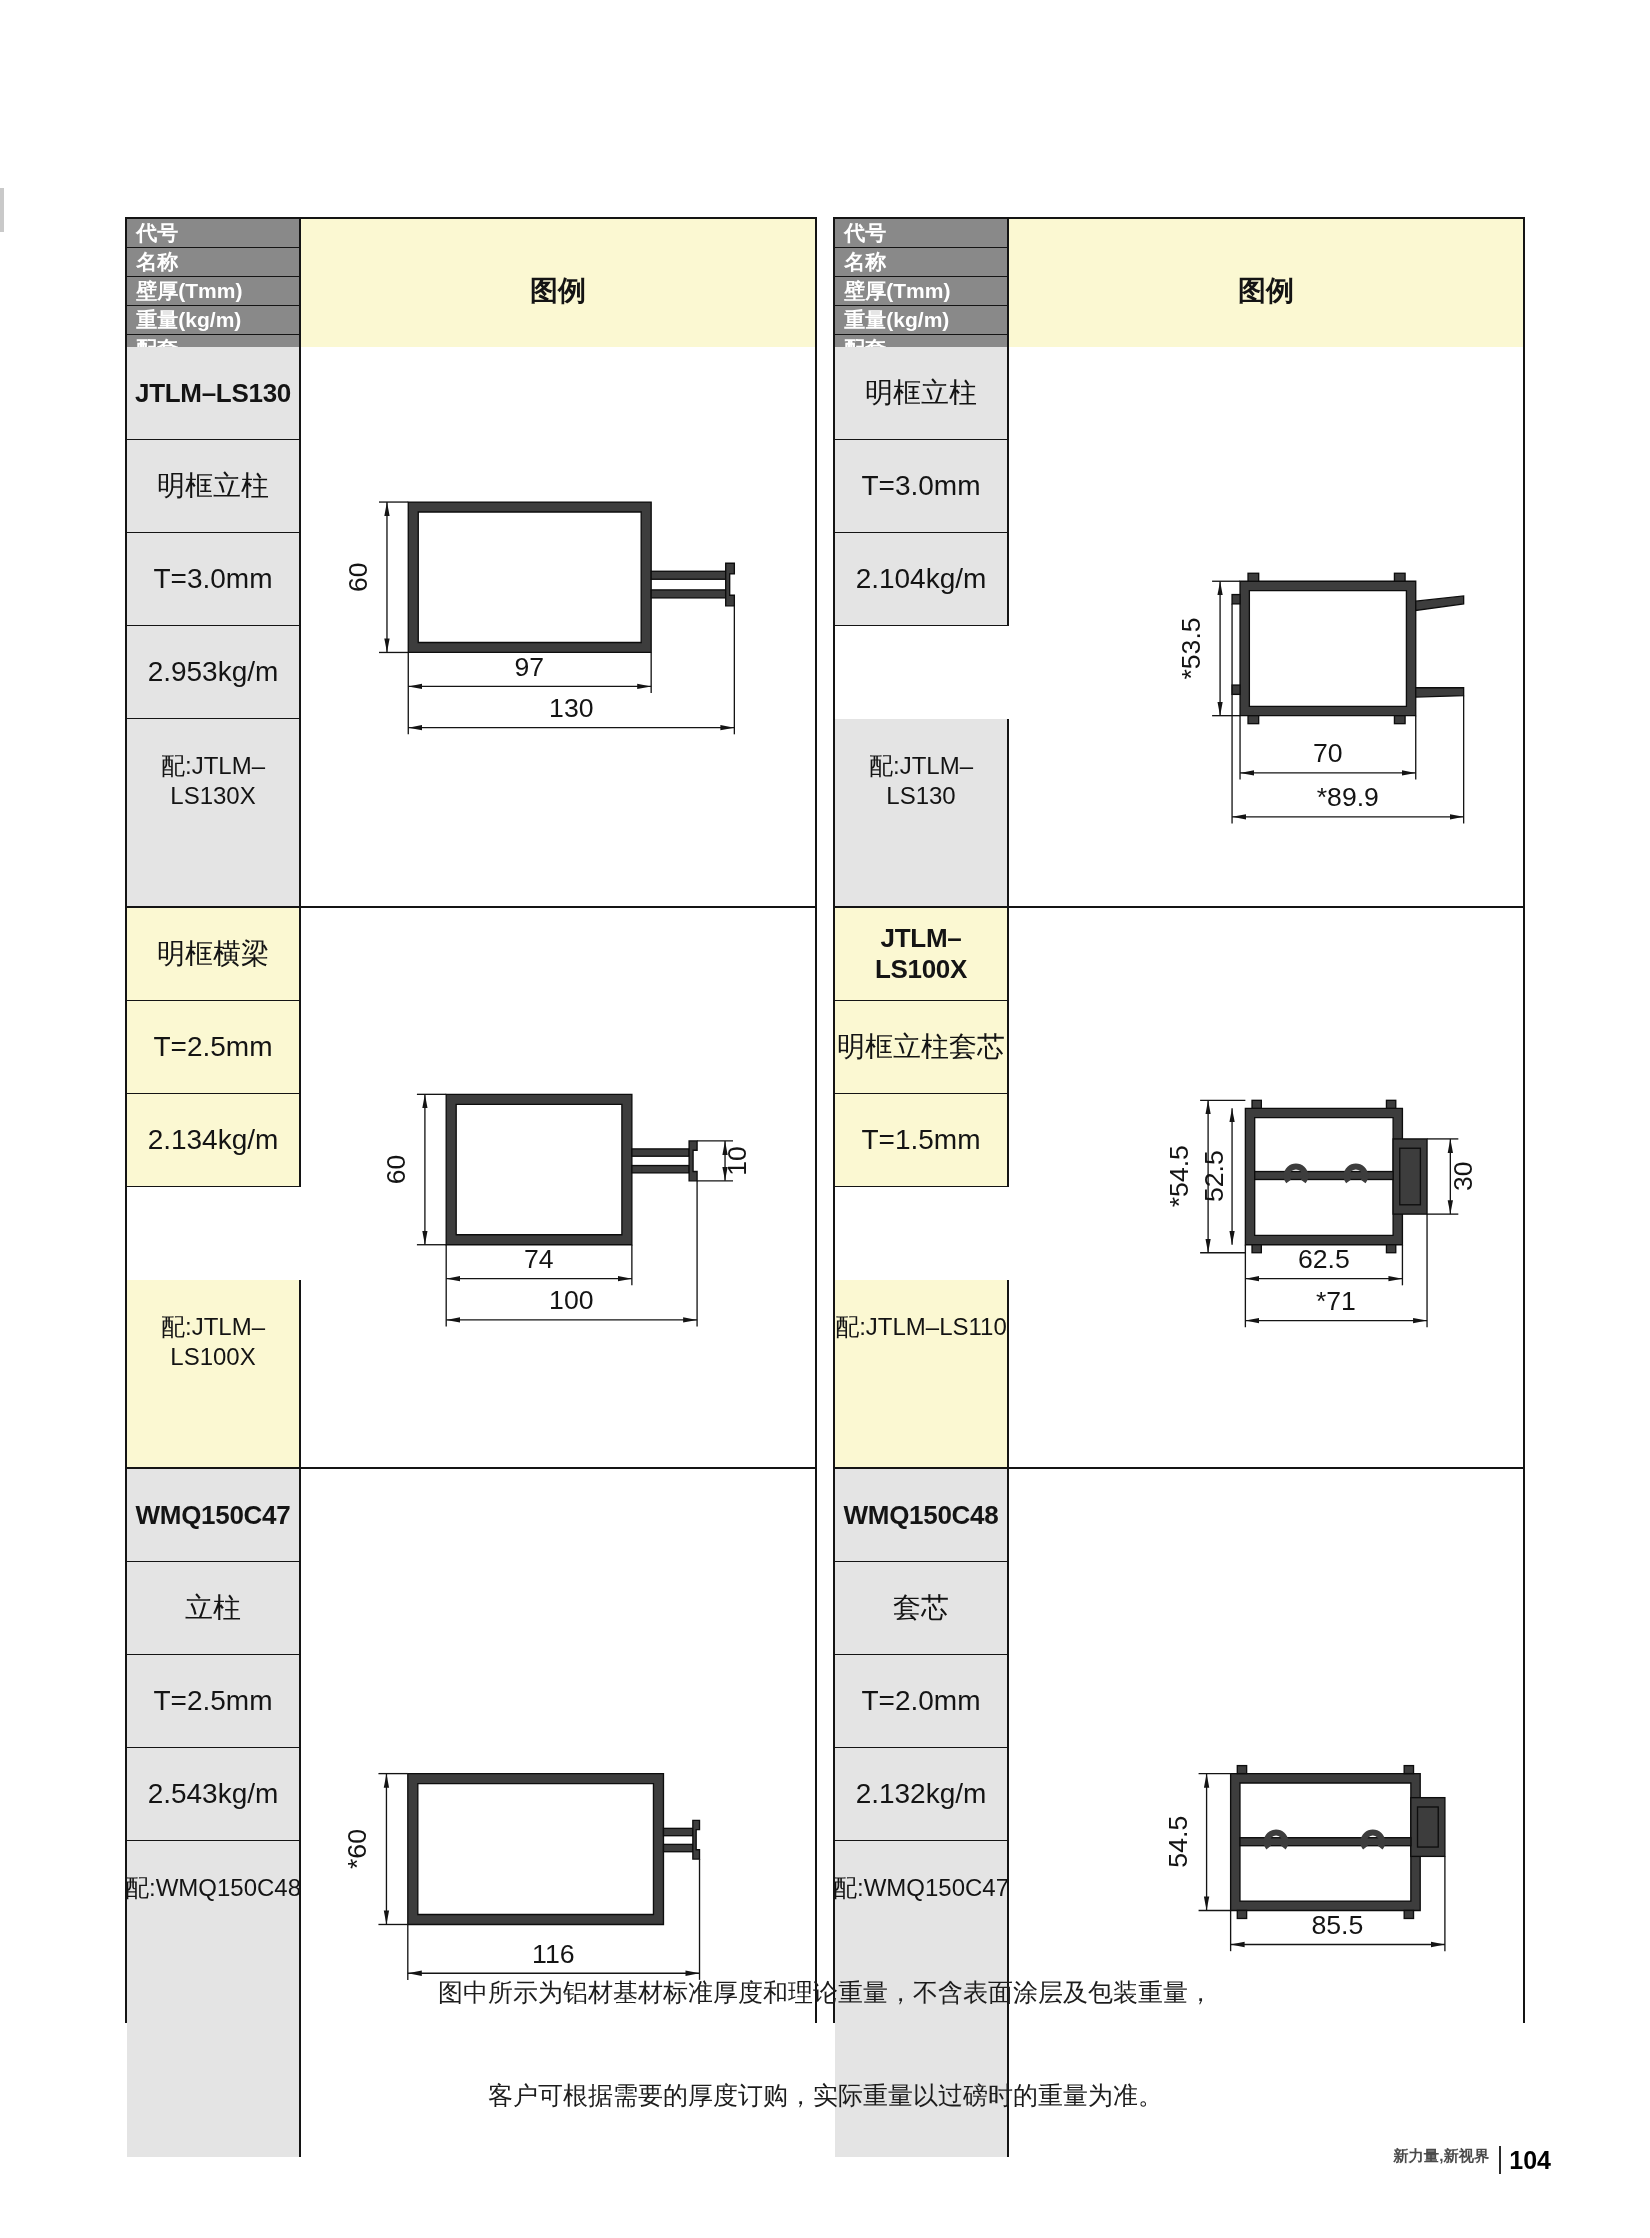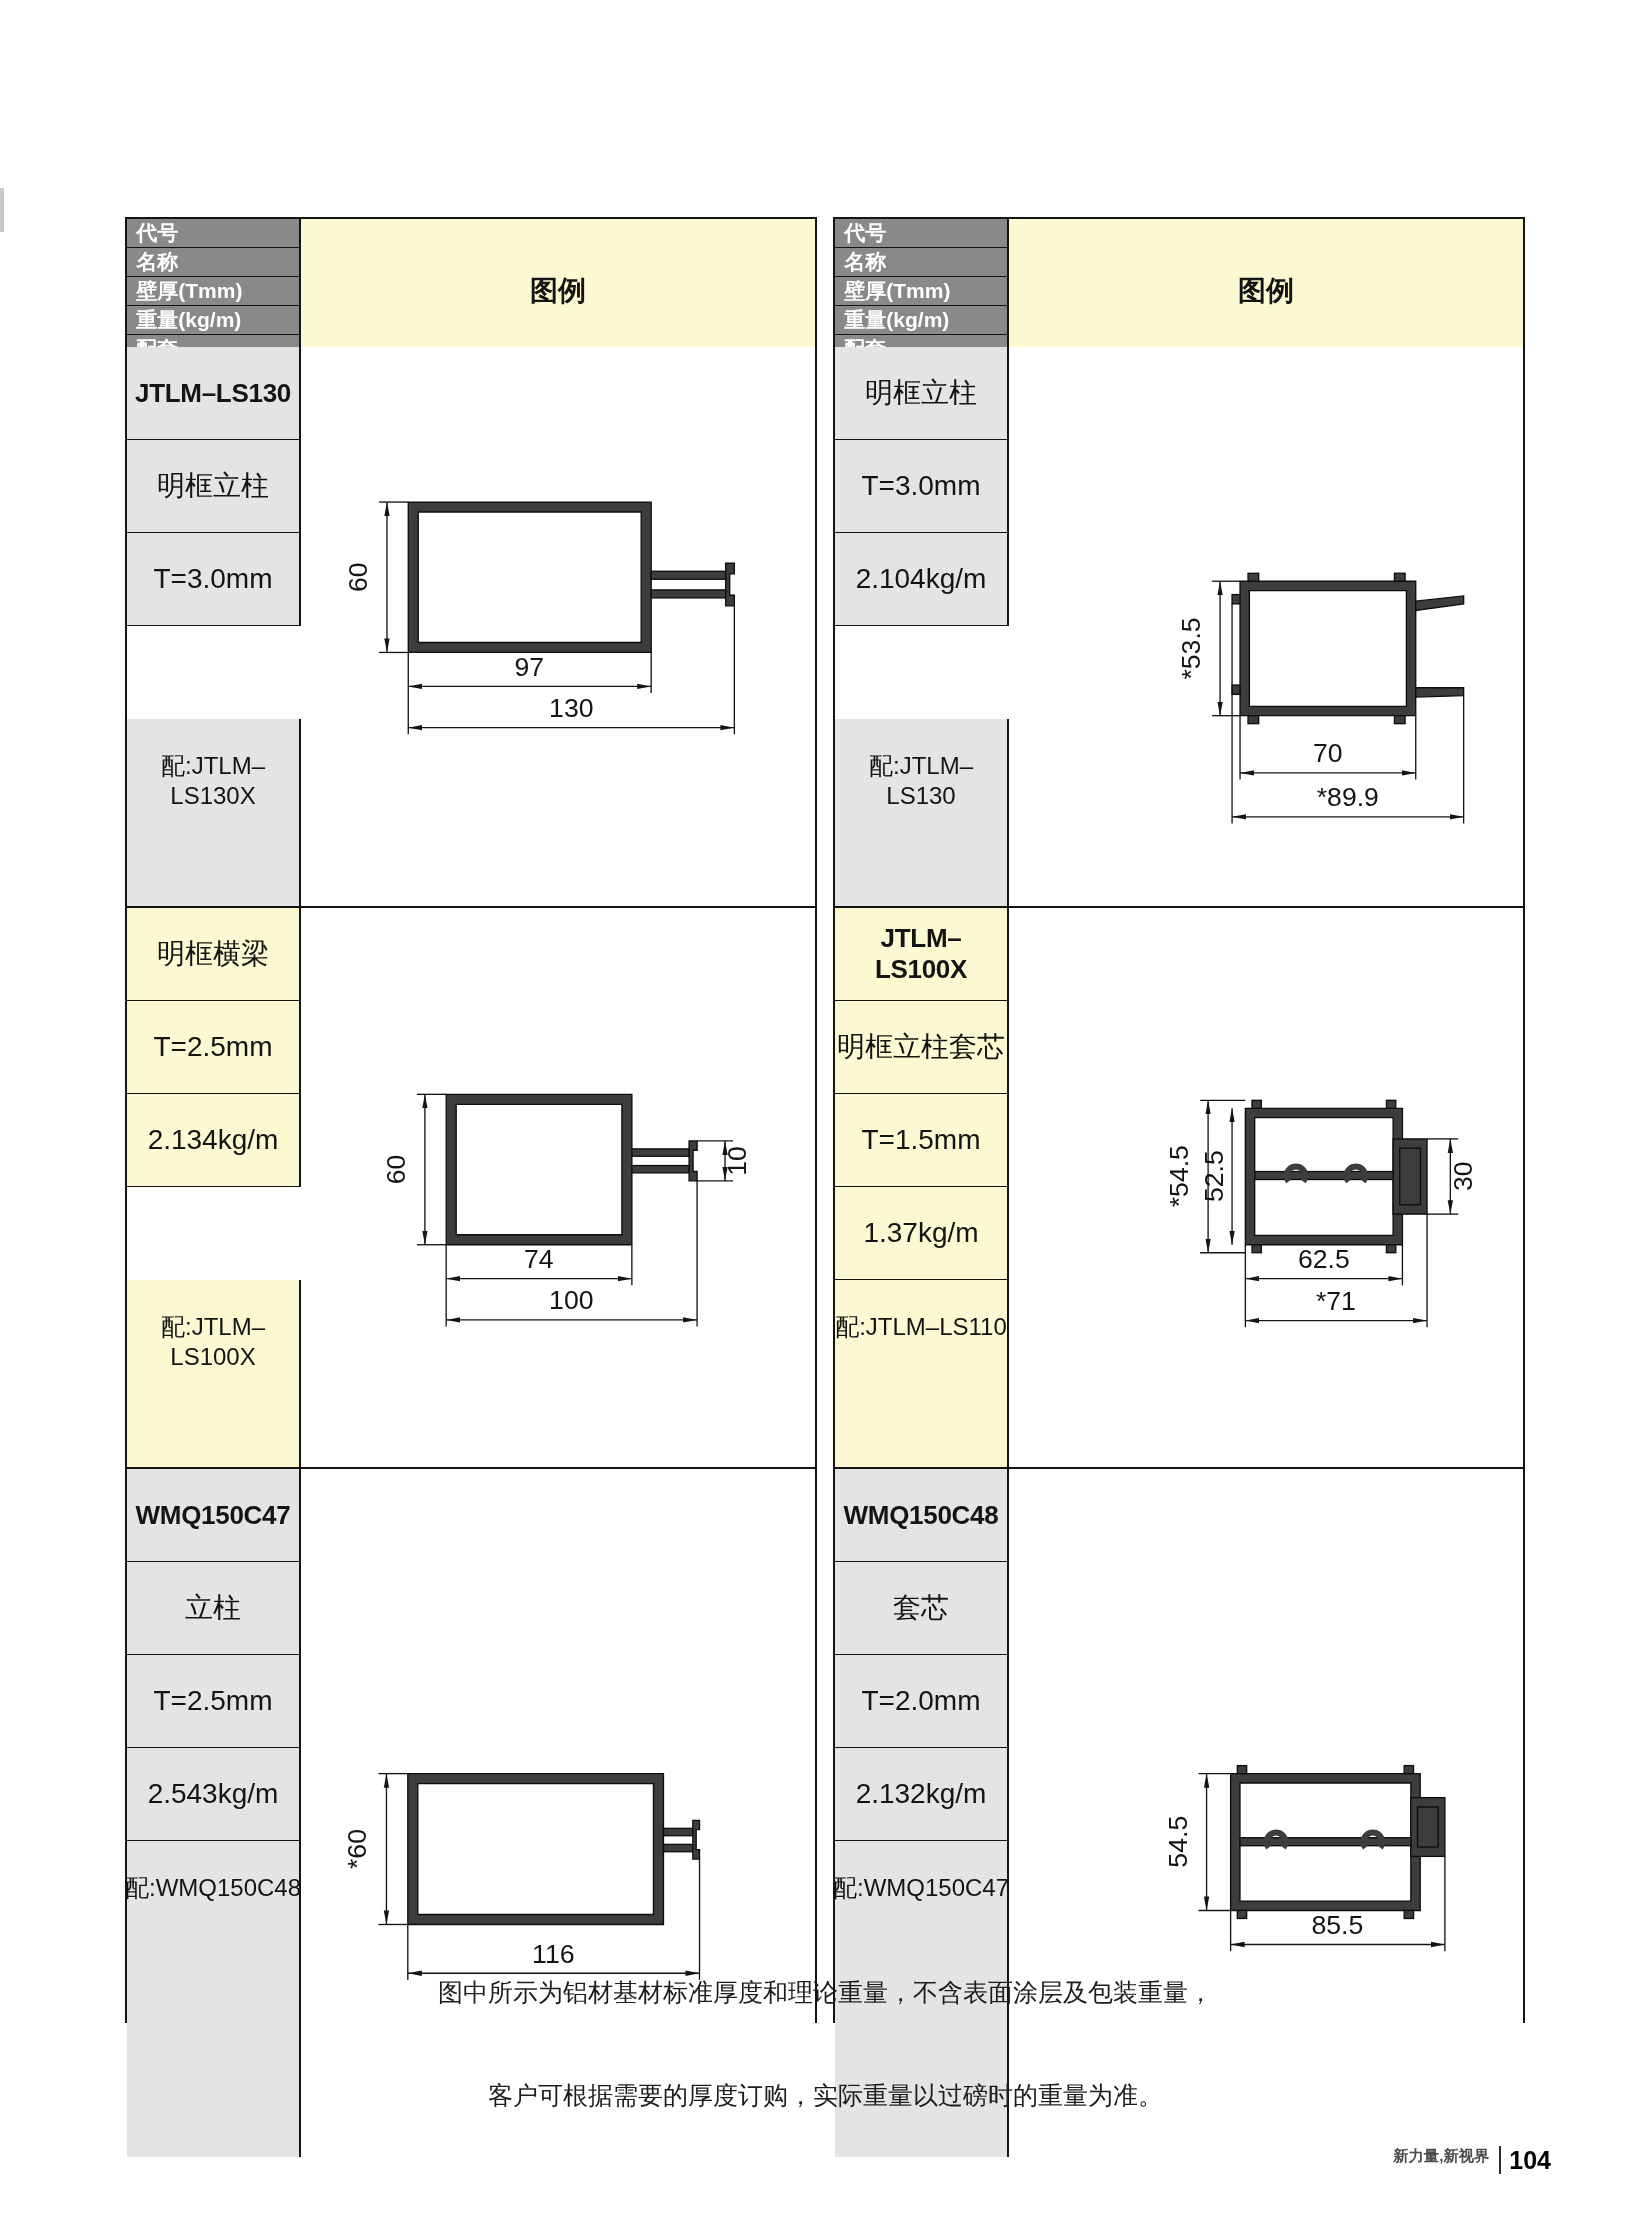--- a/index.html
+++ b/index.html
@@ -70,20 +70,21 @@
     <div class="hcell">壁厚(Tmm)</div>
     <div class="hcell">重量(kg/m)</div>
     <div class="hcell">配套</div>
     <div class="legend">图例</div>
   </div>
 
   <div class="sec s1">
     <div class="lcell gray code">JTLM–LS130</div>
     <div class="lcell gray">明框立柱</div>
     <div class="lcell gray">T=3.0mm</div>
+    <div class="lcell gray">2.953kg/m</div>
     <div class="lcell gray match">配:JTLM–LS130X</div>
     <div class="draw">
       <svg viewBox="0 0 770 840">
         <path class="prof" d="M160,233 H525 V459 H160 Z M175,248 V444 H510 V248 Z"></path>
         <rect class="prof" x="525" y="337" width="112" height="12"></rect>
         <rect class="prof" x="525" y="365" width="112" height="12"></rect>
         <path class="prof" d="M637,325 h13 v16 h-7 v32 h7 v16 h-13 z"></path>
         <line class="ext" x1="160" y1="233" x2="116" y2="233"></line>
         <line class="ext" x1="160" y1="459" x2="116" y2="459"></line>
         <line class="dim" x1="128" y1="233" x2="128" y2="459"></line>
@@ -193,21 +194,20 @@
         <line class="dim" x1="334" y1="706" x2="682" y2="706"></line>
         <text x="508" y="690">*89.9</text>
       </svg>
     </div>
   </div>
 
   <div class="sec s2">
     <div class="lcell yellow code">JTLM–LS100X</div>
     <div class="lcell yellow">明框立柱套芯</div>
     <div class="lcell yellow">T=1.5mm</div>
-    <div class="lcell yellow">1.37kg/m</div>
     <div class="lcell yellow match">配:JTLM–LS110</div>
     <div class="draw">
       <svg viewBox="0 0 770 840">
         <path class="prof" d="M354,301 H590 V506 H354 Z M368,315 V492 H576 V315 Z"></path>
         <rect class="prof" x="576" y="347" width="51" height="113"></rect>
         <rect class="prof" x="586" y="361" width="31" height="85" fill="#ffffff" stroke="none"></rect>
         <rect class="prof" x="364" y="289" width="14" height="12"></rect>
         <rect class="prof" x="566" y="289" width="14" height="12"></rect>
         <rect class="prof" x="364" y="506" width="14" height="12"></rect>
         <rect class="prof" x="566" y="506" width="14" height="12"></rect>

